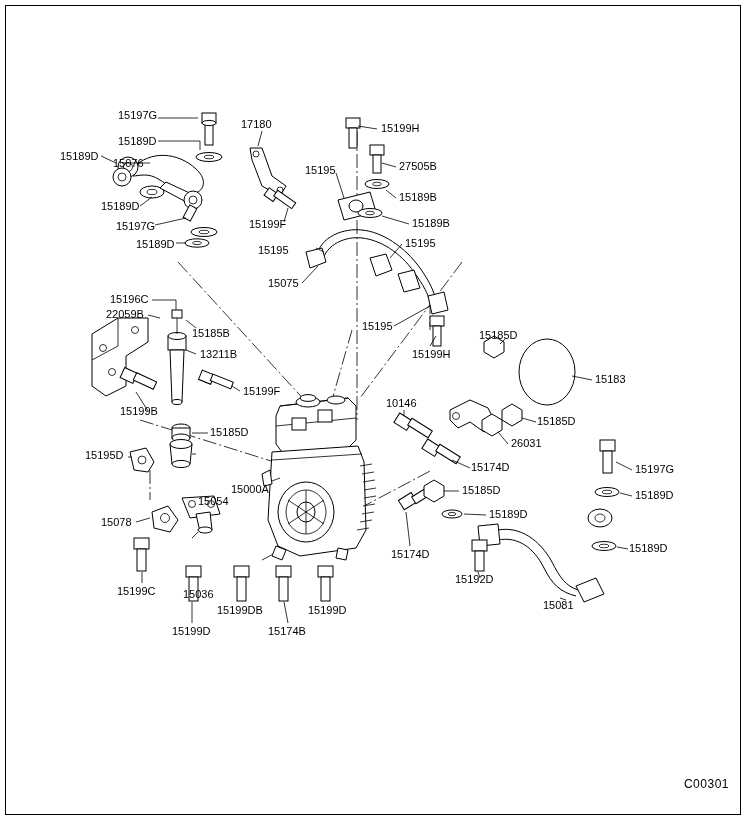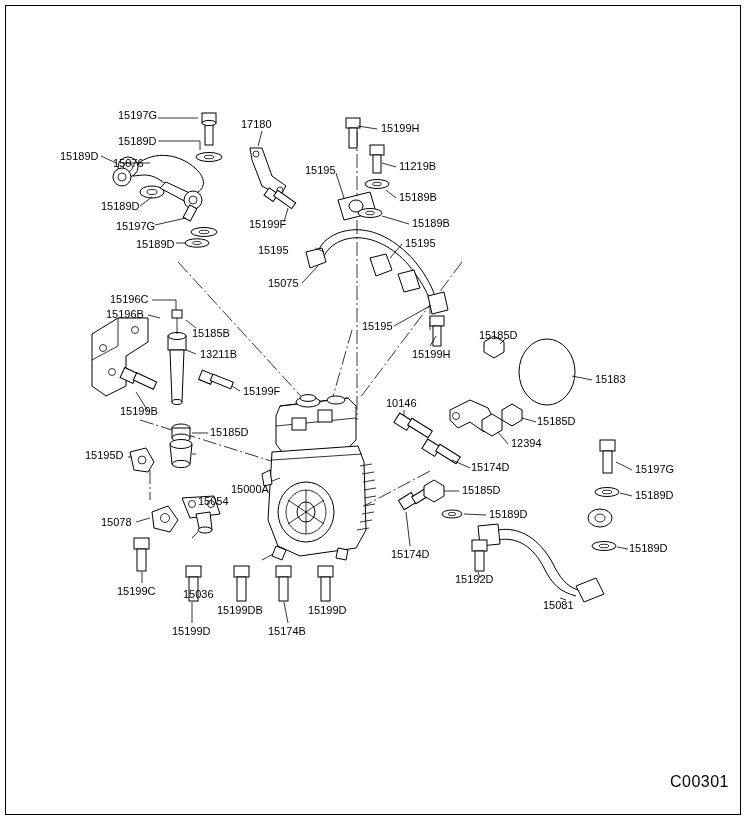--- a/index.html
+++ b/index.html
@@ -40,21 +40,21 @@
     font-size: 11px;
     color: #000;
     white-space: nowrap;
     letter-spacing: 0px;
     line-height: 12px;
   }
   #diagram-code {
     position: absolute;
     right: 18px;
     bottom: 30px;
-    font-size: 16px;
+    font-size: 12px;
     font-family: "Liberation Sans", sans-serif;
     color: #000;
     letter-spacing: 0.5px;
   }
   .stroke { fill: none; stroke: #000; }
   .thin { stroke-width: 1; }
   .hair { stroke-width: 0.8; }
   .fillw { fill: #fff; stroke: #000; stroke-width: 1; }
   .dashdot {
     fill: none;
@@ -351,50 +351,50 @@
   <div class="lbl" style="left:118px; top:135px;">15189D</div>
   <div class="lbl" style="left:113px; top:157px;">15076</div>
   <div class="lbl" style="left:60px; top:150px;">15189D</div>
   <div class="lbl" style="left:101px; top:200px;">15189D</div>
   <div class="lbl" style="left:116px; top:220px;">15197G</div>
   <div class="lbl" style="left:136px; top:238px;">15189D</div>
   <div class="lbl" style="left:241px; top:118px;">17180</div>
   <div class="lbl" style="left:249px; top:218px;">15199F</div>
   <div class="lbl" style="left:258px; top:244px;">15195</div>
   <div class="lbl" style="left:381px; top:122px;">15199H</div>
-  <div class="lbl" style="left:399px; top:160px;">11219B</div>
+  <div class="lbl" style="left:399px; top:160px;">27505B</div>
   <div class="lbl" style="left:399px; top:191px;">15189B</div>
   <div class="lbl" style="left:412px; top:217px;">15189B</div>
   <div class="lbl" style="left:305px; top:164px;">15195</div>
   <div class="lbl" style="left:405px; top:237px;">15195</div>
   <div class="lbl" style="left:268px; top:277px;">15075</div>
   <div class="lbl" style="left:362px; top:320px;">15195</div>
   <div class="lbl" style="left:412px; top:348px;">15199H</div>
   <div class="lbl" style="left:479px; top:329px;">15185D</div>
   <div class="lbl" style="left:595px; top:373px;">15183</div>
   <div class="lbl" style="left:537px; top:415px;">15185D</div>
   <div class="lbl" style="left:110px; top:293px;">15196C</div>
-  <div class="lbl" style="left:106px; top:308px;">15196B</div>
+  <div class="lbl" style="left:106px; top:308px;">22059B</div>
   <div class="lbl" style="left:192px; top:327px;">15185B</div>
   <div class="lbl" style="left:200px; top:348px;">13211B</div>
   <div class="lbl" style="left:243px; top:385px;">15199F</div>
   <div class="lbl" style="left:120px; top:405px;">15199B</div>
   <div class="lbl" style="left:210px; top:426px;">15185D</div>
   <div class="lbl" style="left:198px; top:447px;margin-top:48px;">15054</div>
   <div class="lbl" style="left:85px; top:449px;text-align:right;">15195D</div>
   <div class="lbl" style="left:231px; top:473px;margin-top:10px;">15000A</div>
   <div class="lbl" style="left:101px; top:516px;">15078</div>
   <div class="lbl" style="left:183px; top:540px;margin-top:48px;">15036</div>
   <div class="lbl" style="left:117px; top:585px;">15199C</div>
   <div class="lbl" style="left:172px; top:625px;">15199D</div>
   <div class="lbl" style="left:217px; top:604px;">15199DB</div>
   <div class="lbl" style="left:268px; top:625px;">15174B</div>
   <div class="lbl" style="left:308px; top:604px;">15199D</div>
   <div class="lbl" style="left:386px; top:397px;">10146</div>
-  <div class="lbl" style="left:511px; top:437px;">12394</div>
+  <div class="lbl" style="left:511px; top:437px;">26031</div>
   <div class="lbl" style="left:471px; top:461px;">15174D</div>
   <div class="lbl" style="left:462px; top:484px;">15185D</div>
   <div class="lbl" style="left:489px; top:508px;">15189D</div>
   <div class="lbl" style="left:391px; top:548px;">15174D</div>
   <div class="lbl" style="left:455px; top:573px;">15192D</div>
   <div class="lbl" style="left:543px; top:599px;">15081</div>
   <div class="lbl" style="left:635px; top:463px;">15197G</div>
   <div class="lbl" style="left:635px; top:489px;">15189D</div>
   <div class="lbl" style="left:629px; top:542px;">15189D</div>
 

